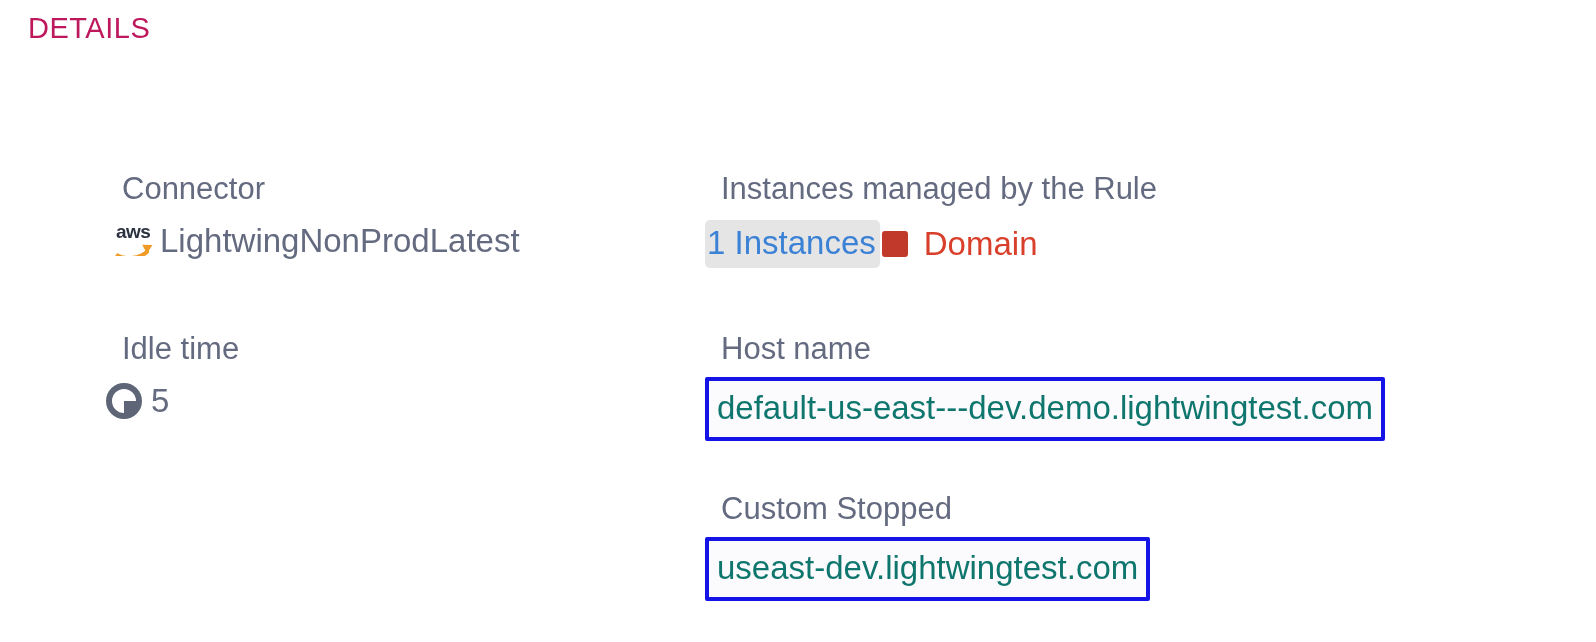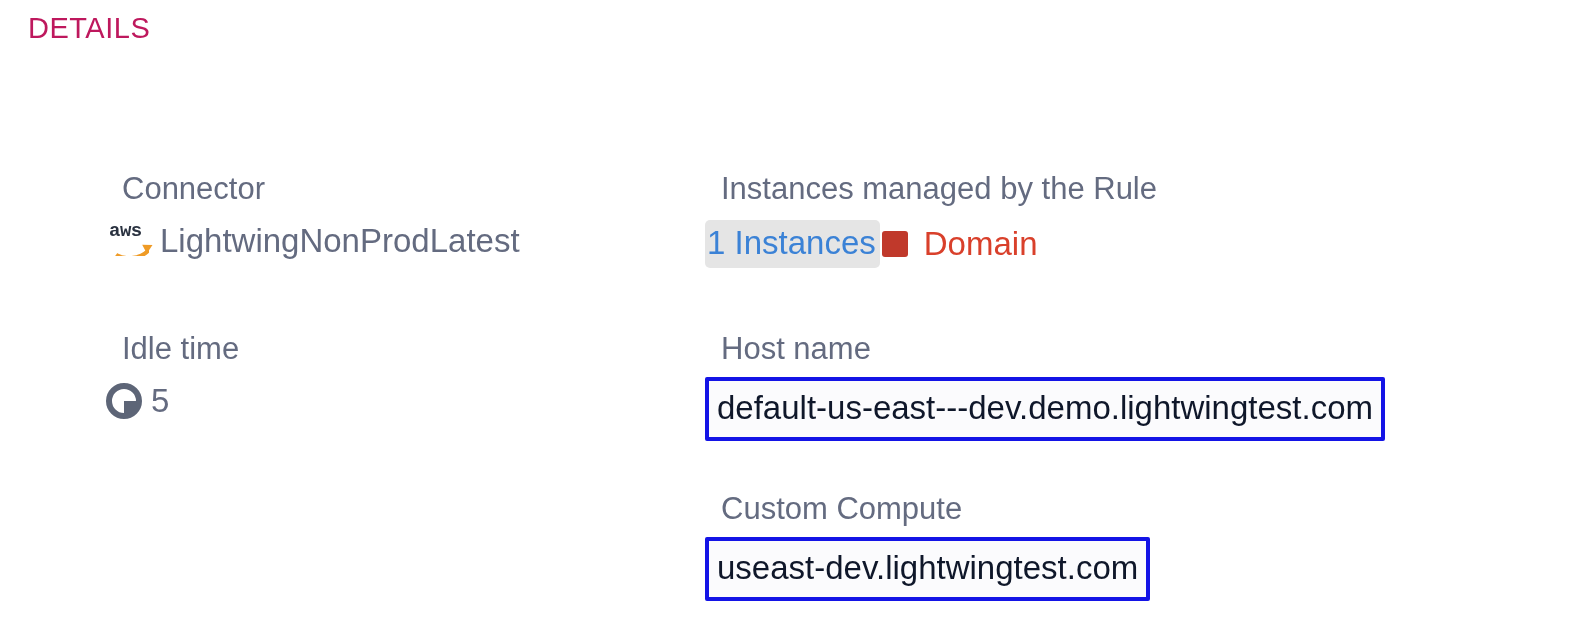--- a/index.html
+++ b/index.html
@@ -68,27 +68,26 @@
     display: inline-block;
     width: 46px;
     height: 34px;
     position: relative;
     margin-right: 8px;
     flex: 0 0 auto;
   }
   .aws-icon .aws-word {
     position: absolute;
     top: -2px;
-    left: 3px;
+    left: 10px;
     font-size: 19px;
     font-weight: 700;
     color: #2a3240;
     letter-spacing: -0.5px;
     line-height: 19px;
-    font-family: Liberation Mono, monospace;
   }
   .aws-icon .aws-swoosh {
     position: absolute;
     left: 1px;
     top: 16px;
     width: 42px;
     height: 16px;
     overflow: hidden;
   }
   .aws-icon .aws-swoosh::before {
@@ -176,21 +175,21 @@
     border-radius: 3px;
     margin: 0 16px 0 2px;
     flex: 0 0 auto;
   }
   .status-text {
     color: #d9402b;
   }
 
   
   .link-value {
-    color: #0f172a;
+    color: #0f766e;
     background: #fbfbfd;
     display: inline-block;
     line-height: 50px;
     padding: 2px 8px 4px 8px;
   }
   .annot-box {
     display: inline-block;
     border: 4px solid #1414e6;
     border-radius: 2px;
     padding: 0;
@@ -251,21 +250,21 @@
     </div>
 
   </div>
 
   <div class="details-row">
 
     <div class="field col-left">
     </div>
 
     <div class="field col-right">
-      <div class="field-label">Custom Compute</div>
+      <div class="field-label">Custom Stopped</div>
       <div class="field-value with-box">
         <span class="annot-box">
           <span class="link-value">useast-dev.lightwingtest.com</span>
         </span>
       </div>
     </div>
 
   </div>
 
 </div>

